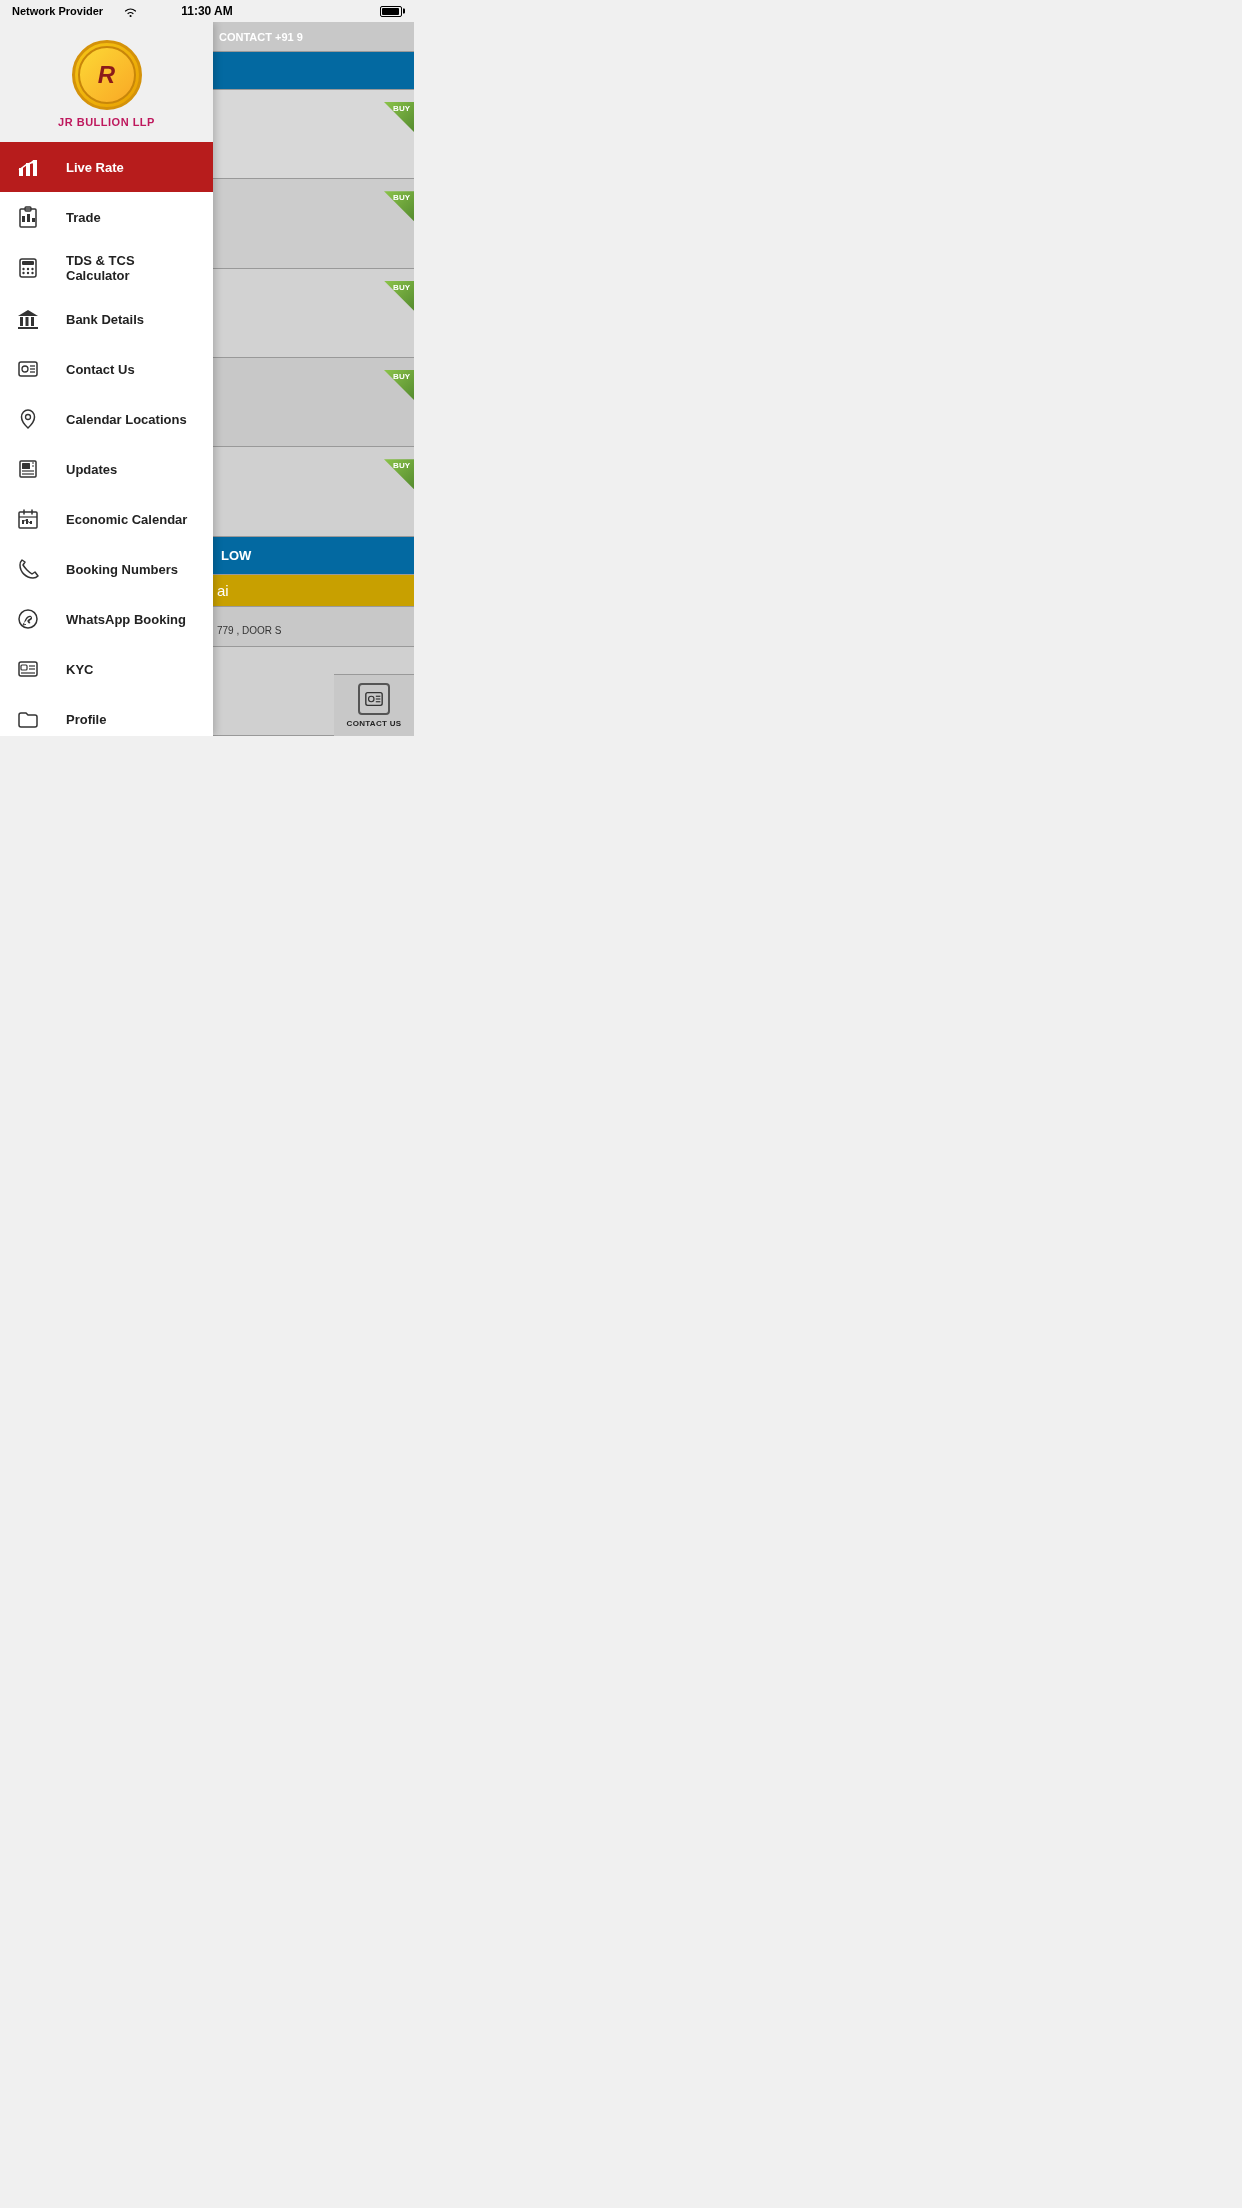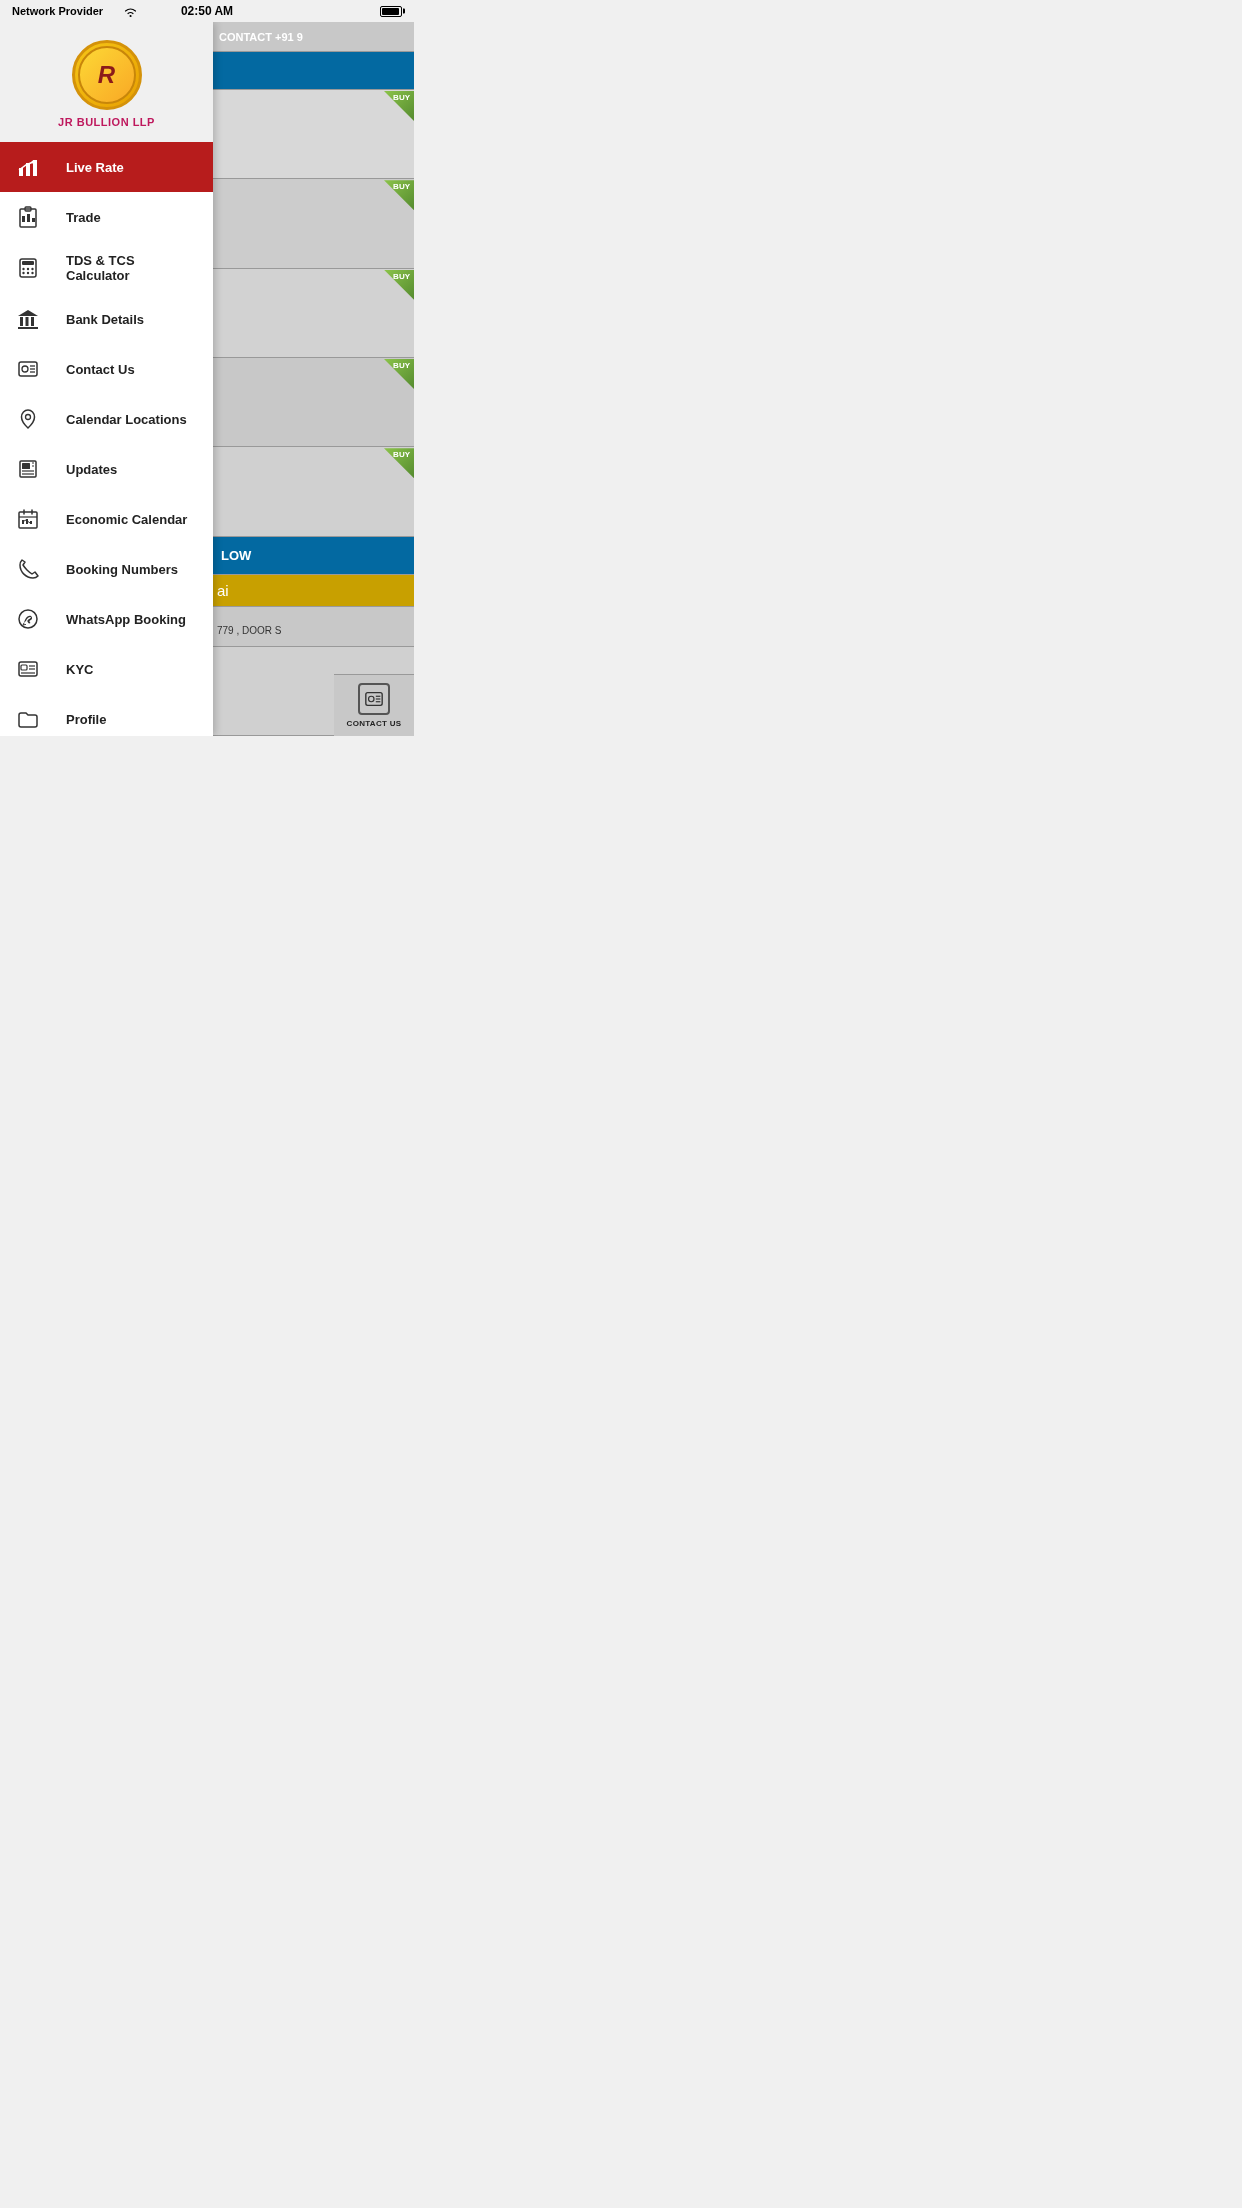--- a/index.html
+++ b/index.html
@@ -234,21 +234,21 @@
     .bg-row.contact-header {
       background: #c8c8c8;
       flex: 0 0 30px;
       font-size: 11px;
       color: #fff;
       padding-left: 2px;
     }
 
     .buy-badge {
       position: absolute;
-      top: 1px;
+      top: 12px;
       right: 0;
       background: linear-gradient(135deg, #8bc34a, #558b2f);
       color: #fff;
       font-size: 8px;
       font-weight: 800;
       padding: 2px 4px;
       clip-path: polygon(0 0, 100% 0, 100% 100%);
       width: 30px;
       height: 30px;
       display: flex;
@@ -347,21 +347,21 @@
 <div class="status-bar">
   <div class="status-bar-left">
     <span>Network Provider</span>
     <svg class="wifi-icon" viewBox="0 0 15 11" fill="none">
       <path d="M7.5 9.5 A1 1 0 0 1 8.5 10.5 A1 1 0 0 1 7.5 9.5Z" fill="#000"></path>
       <path d="M5 7.5 Q7.5 5.5 10 7.5" stroke="#000" stroke-width="1.2" fill="none" stroke-linecap="round"></path>
       <path d="M2.5 5 Q7.5 1 12.5 5" stroke="#000" stroke-width="1.2" fill="none" stroke-linecap="round"></path>
       <circle cx="7.5" cy="10" r="1" fill="#000"></circle>
     </svg>
   </div>
-  <div class="status-bar-center">02:50 AM</div>
+  <div class="status-bar-center">11:30 AM</div>
   <div class="status-bar-right">
     <div class="battery-icon">
       <div class="battery-fill"></div>
     </div>
   </div>
 </div>
 
 <div class="main-container">
 
   <div class="sidebar">

